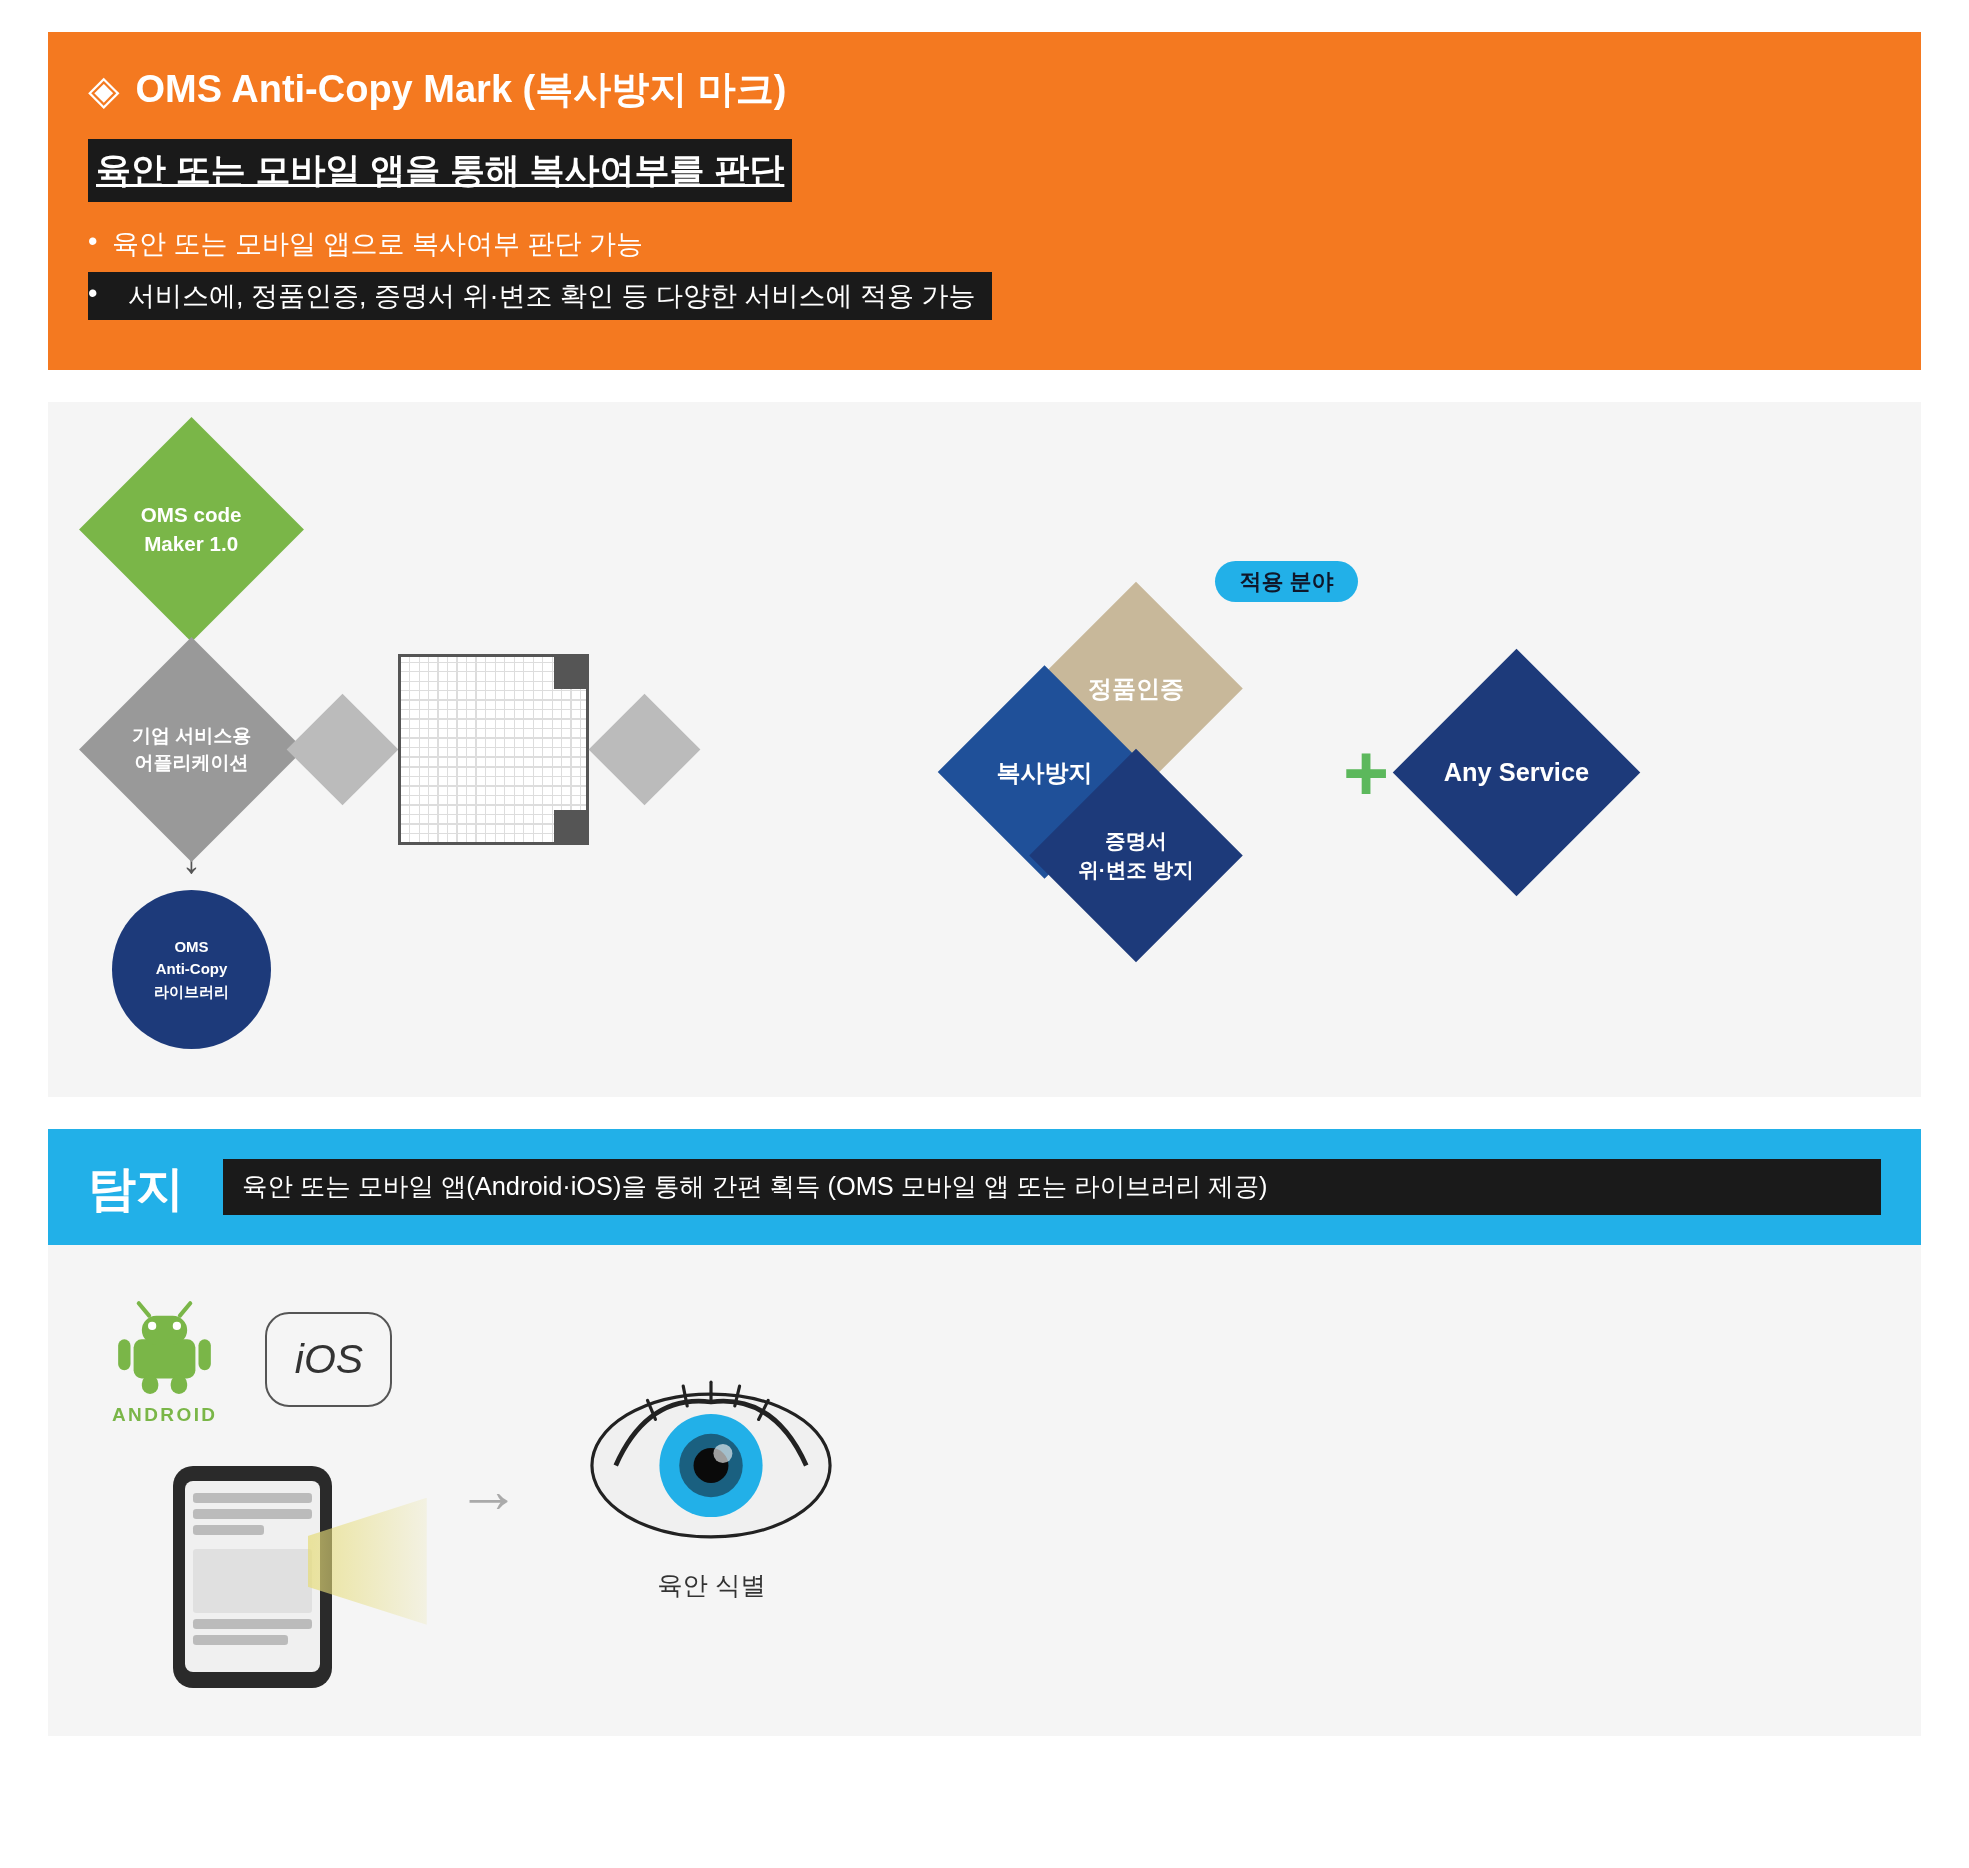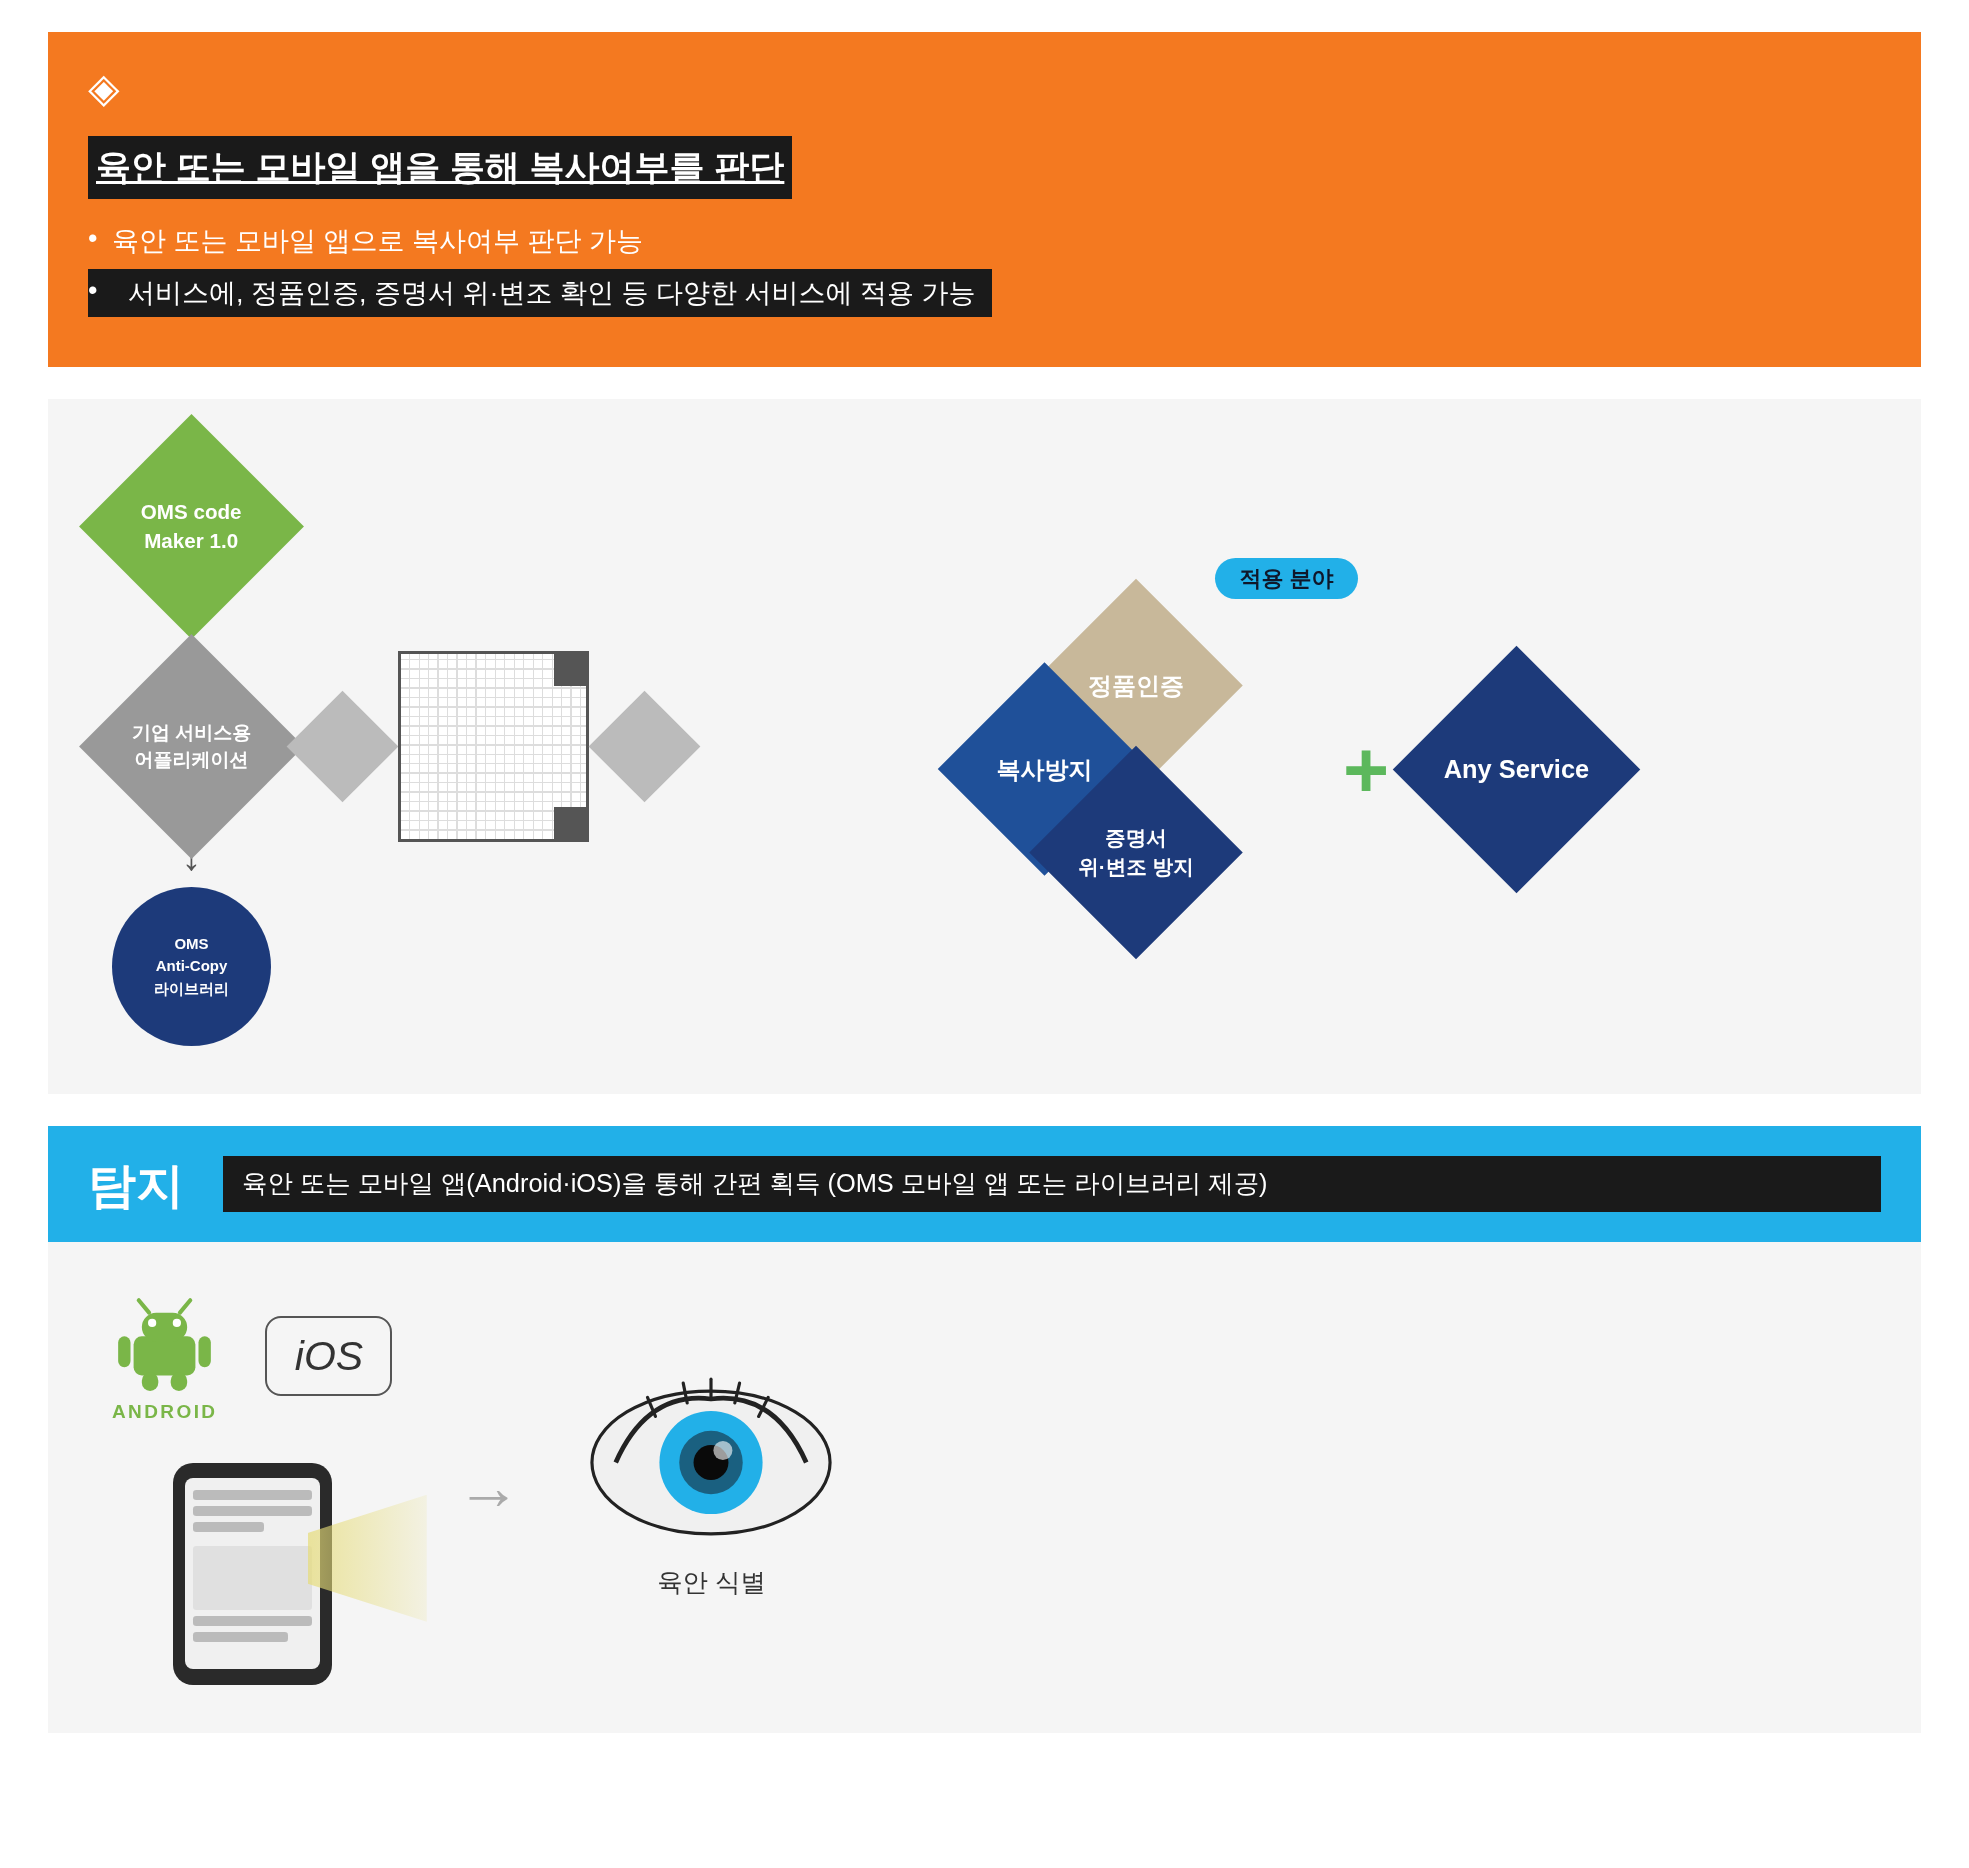--- a/index.html
+++ b/index.html
@@ -179,23 +179,23 @@
 
     .android-text {
       font-size: 19px;
       color: #7ab648;
       font-weight: bold;
       letter-spacing: 2.4px;
     }
 
     .ios-box {
       border: 2.4px solid #555;
-      border-radius: 16px;
+      border-radius: 24px;
       width: 127px;
-      height: 80px;
+      height: 95px;
       display: flex;
       align-items: center;
       justify-content: center;
       font-size: 41px;
       font-weight: 300;
       color: #333;
       text-align: right;
     }
 
     .phone-img {
@@ -252,20 +252,21 @@
     }
   </style>
 </head>
 <body>
 
 <div class="page-wrapper">
 
   <div class="header-section">
     <div class="header-title">
       <span style="font-size:41px; color:#fff;">◈</span>
+      <span class="header-title-text">OMS Anti-Copy Mark (복사방지 마크)</span>
     </div>
     <div>
       <span class="header-subtitle">육안 또는 모바일 앱을 통해 복사여부를 판단</span>
     </div>
     <ul class="header-bullets">
       <li>육안 또는 모바일 앱으로 복사여부 판단 가능</li>
       <li>서비스에, 정품인증, 증명서 위·변조 확인 등 다양한 서비스에 적용 가능</li>
     </ul>
   </div>
 

